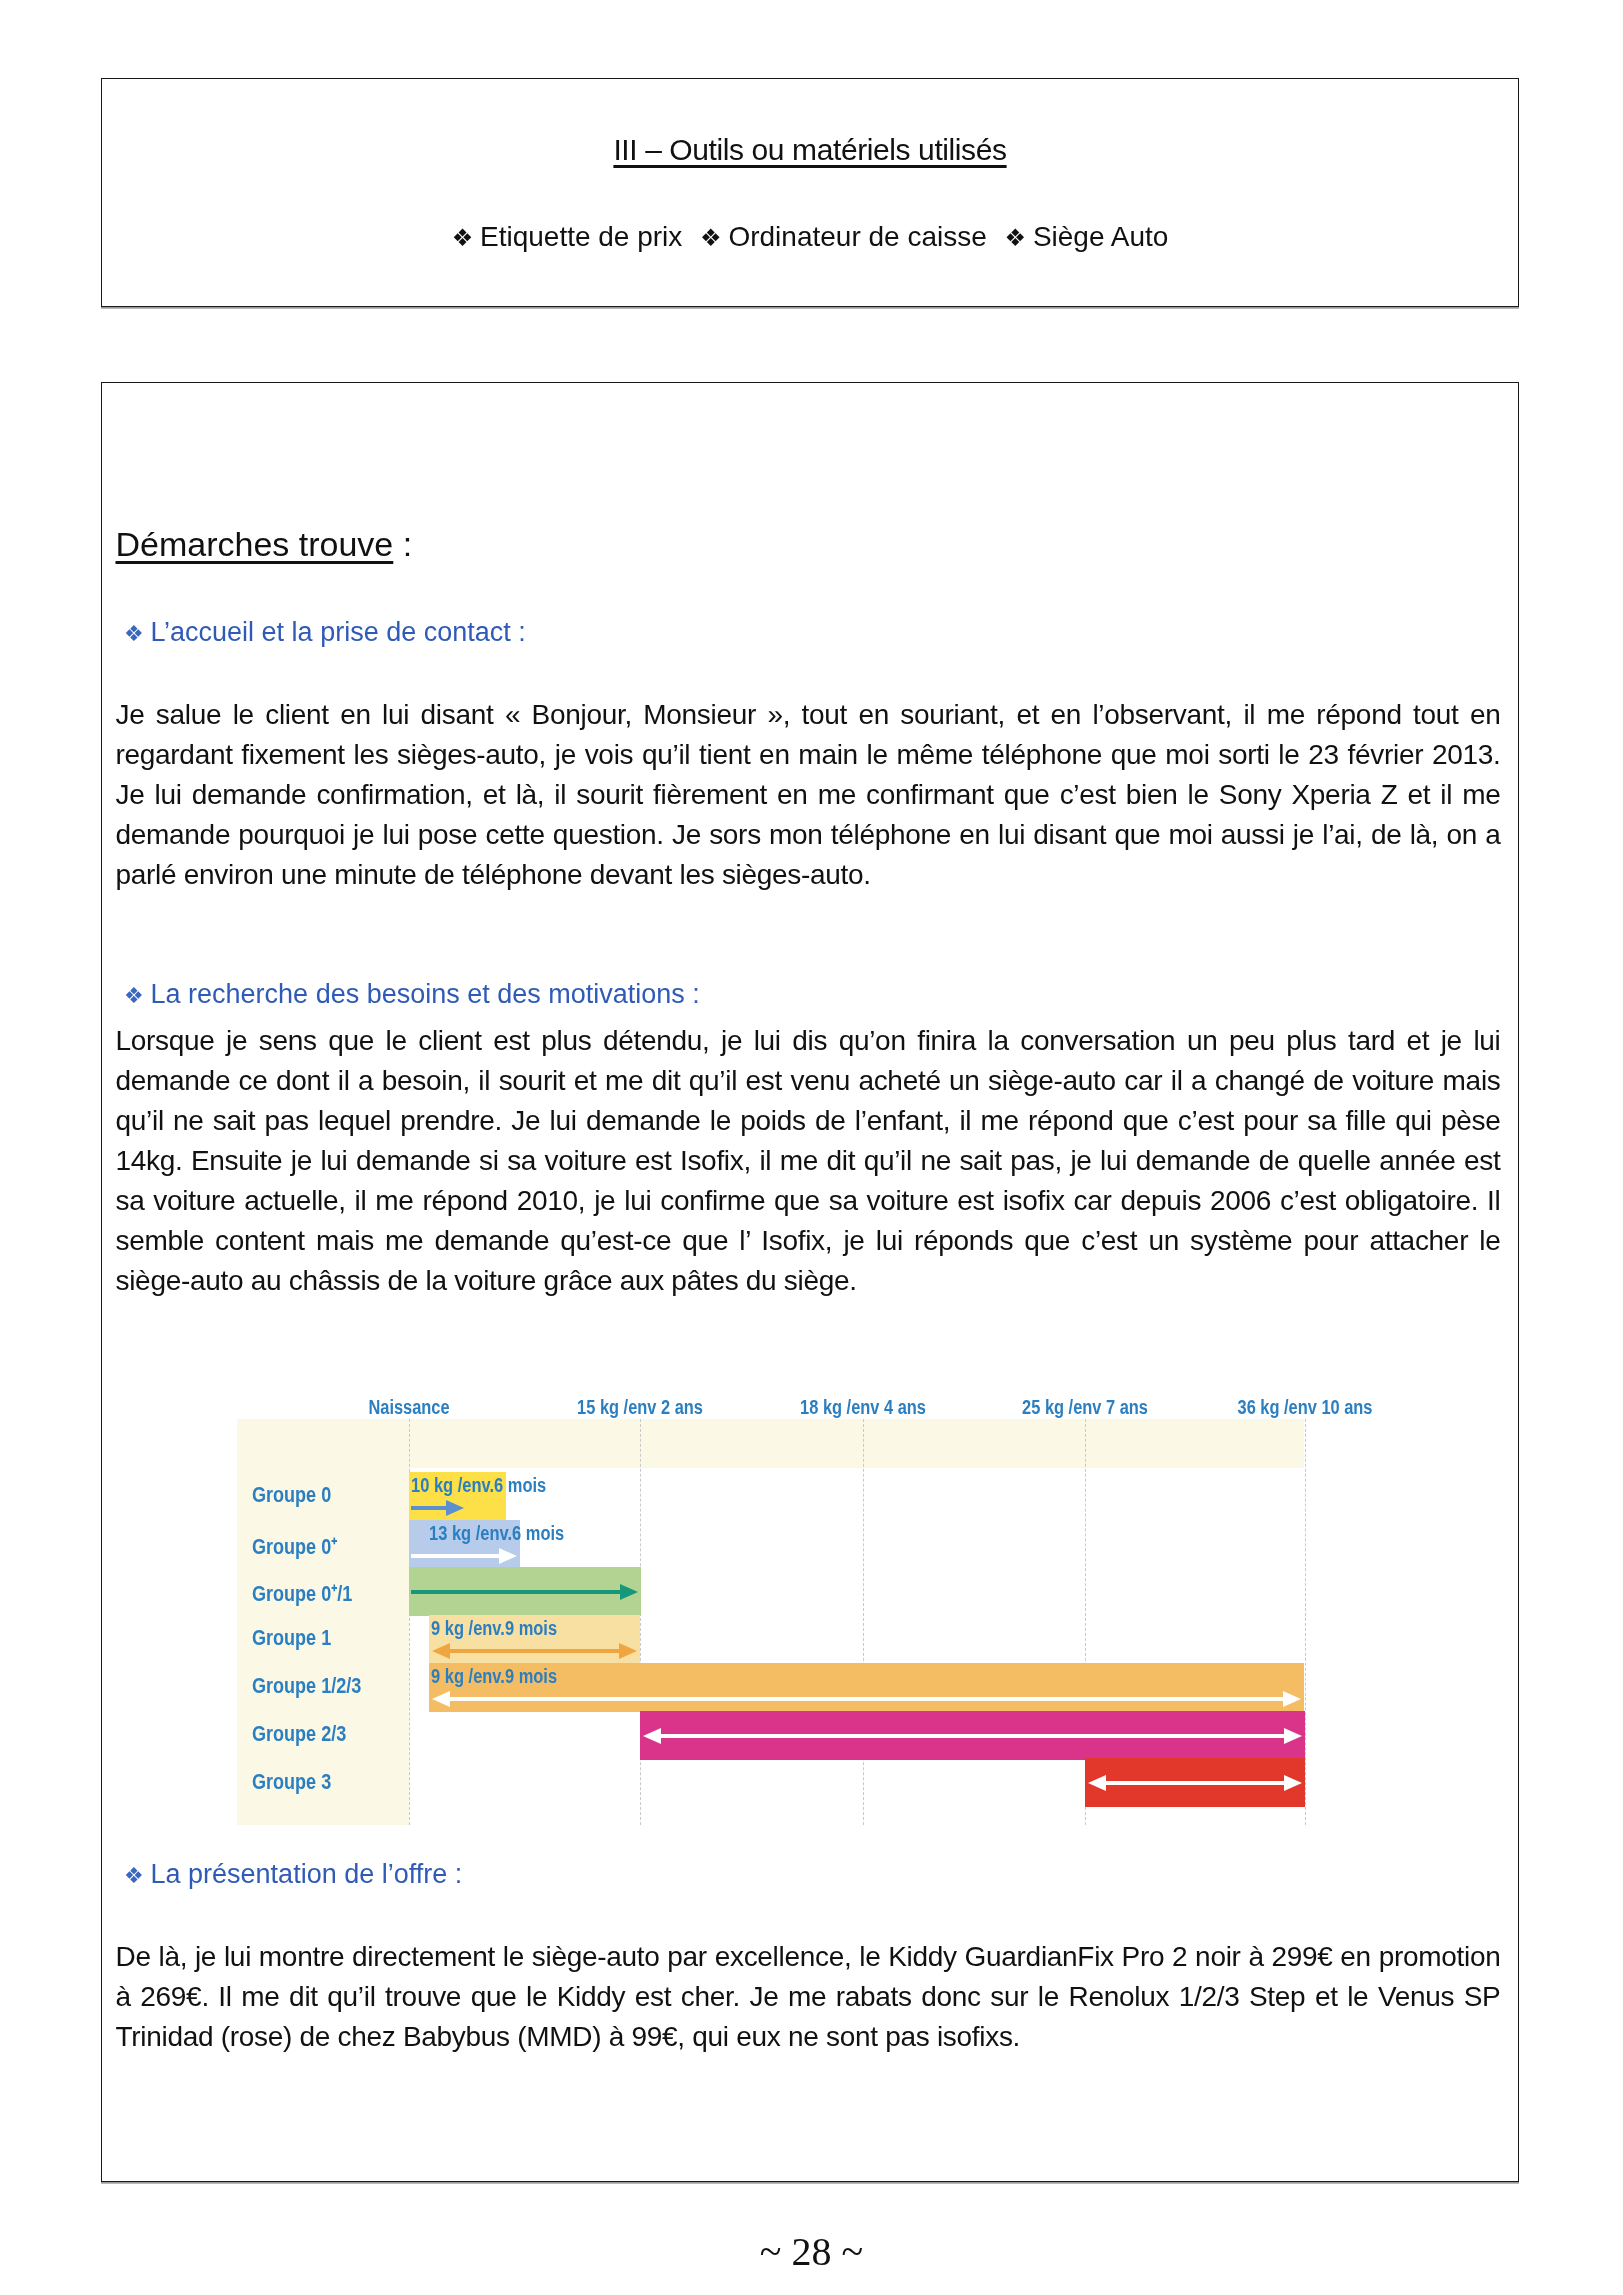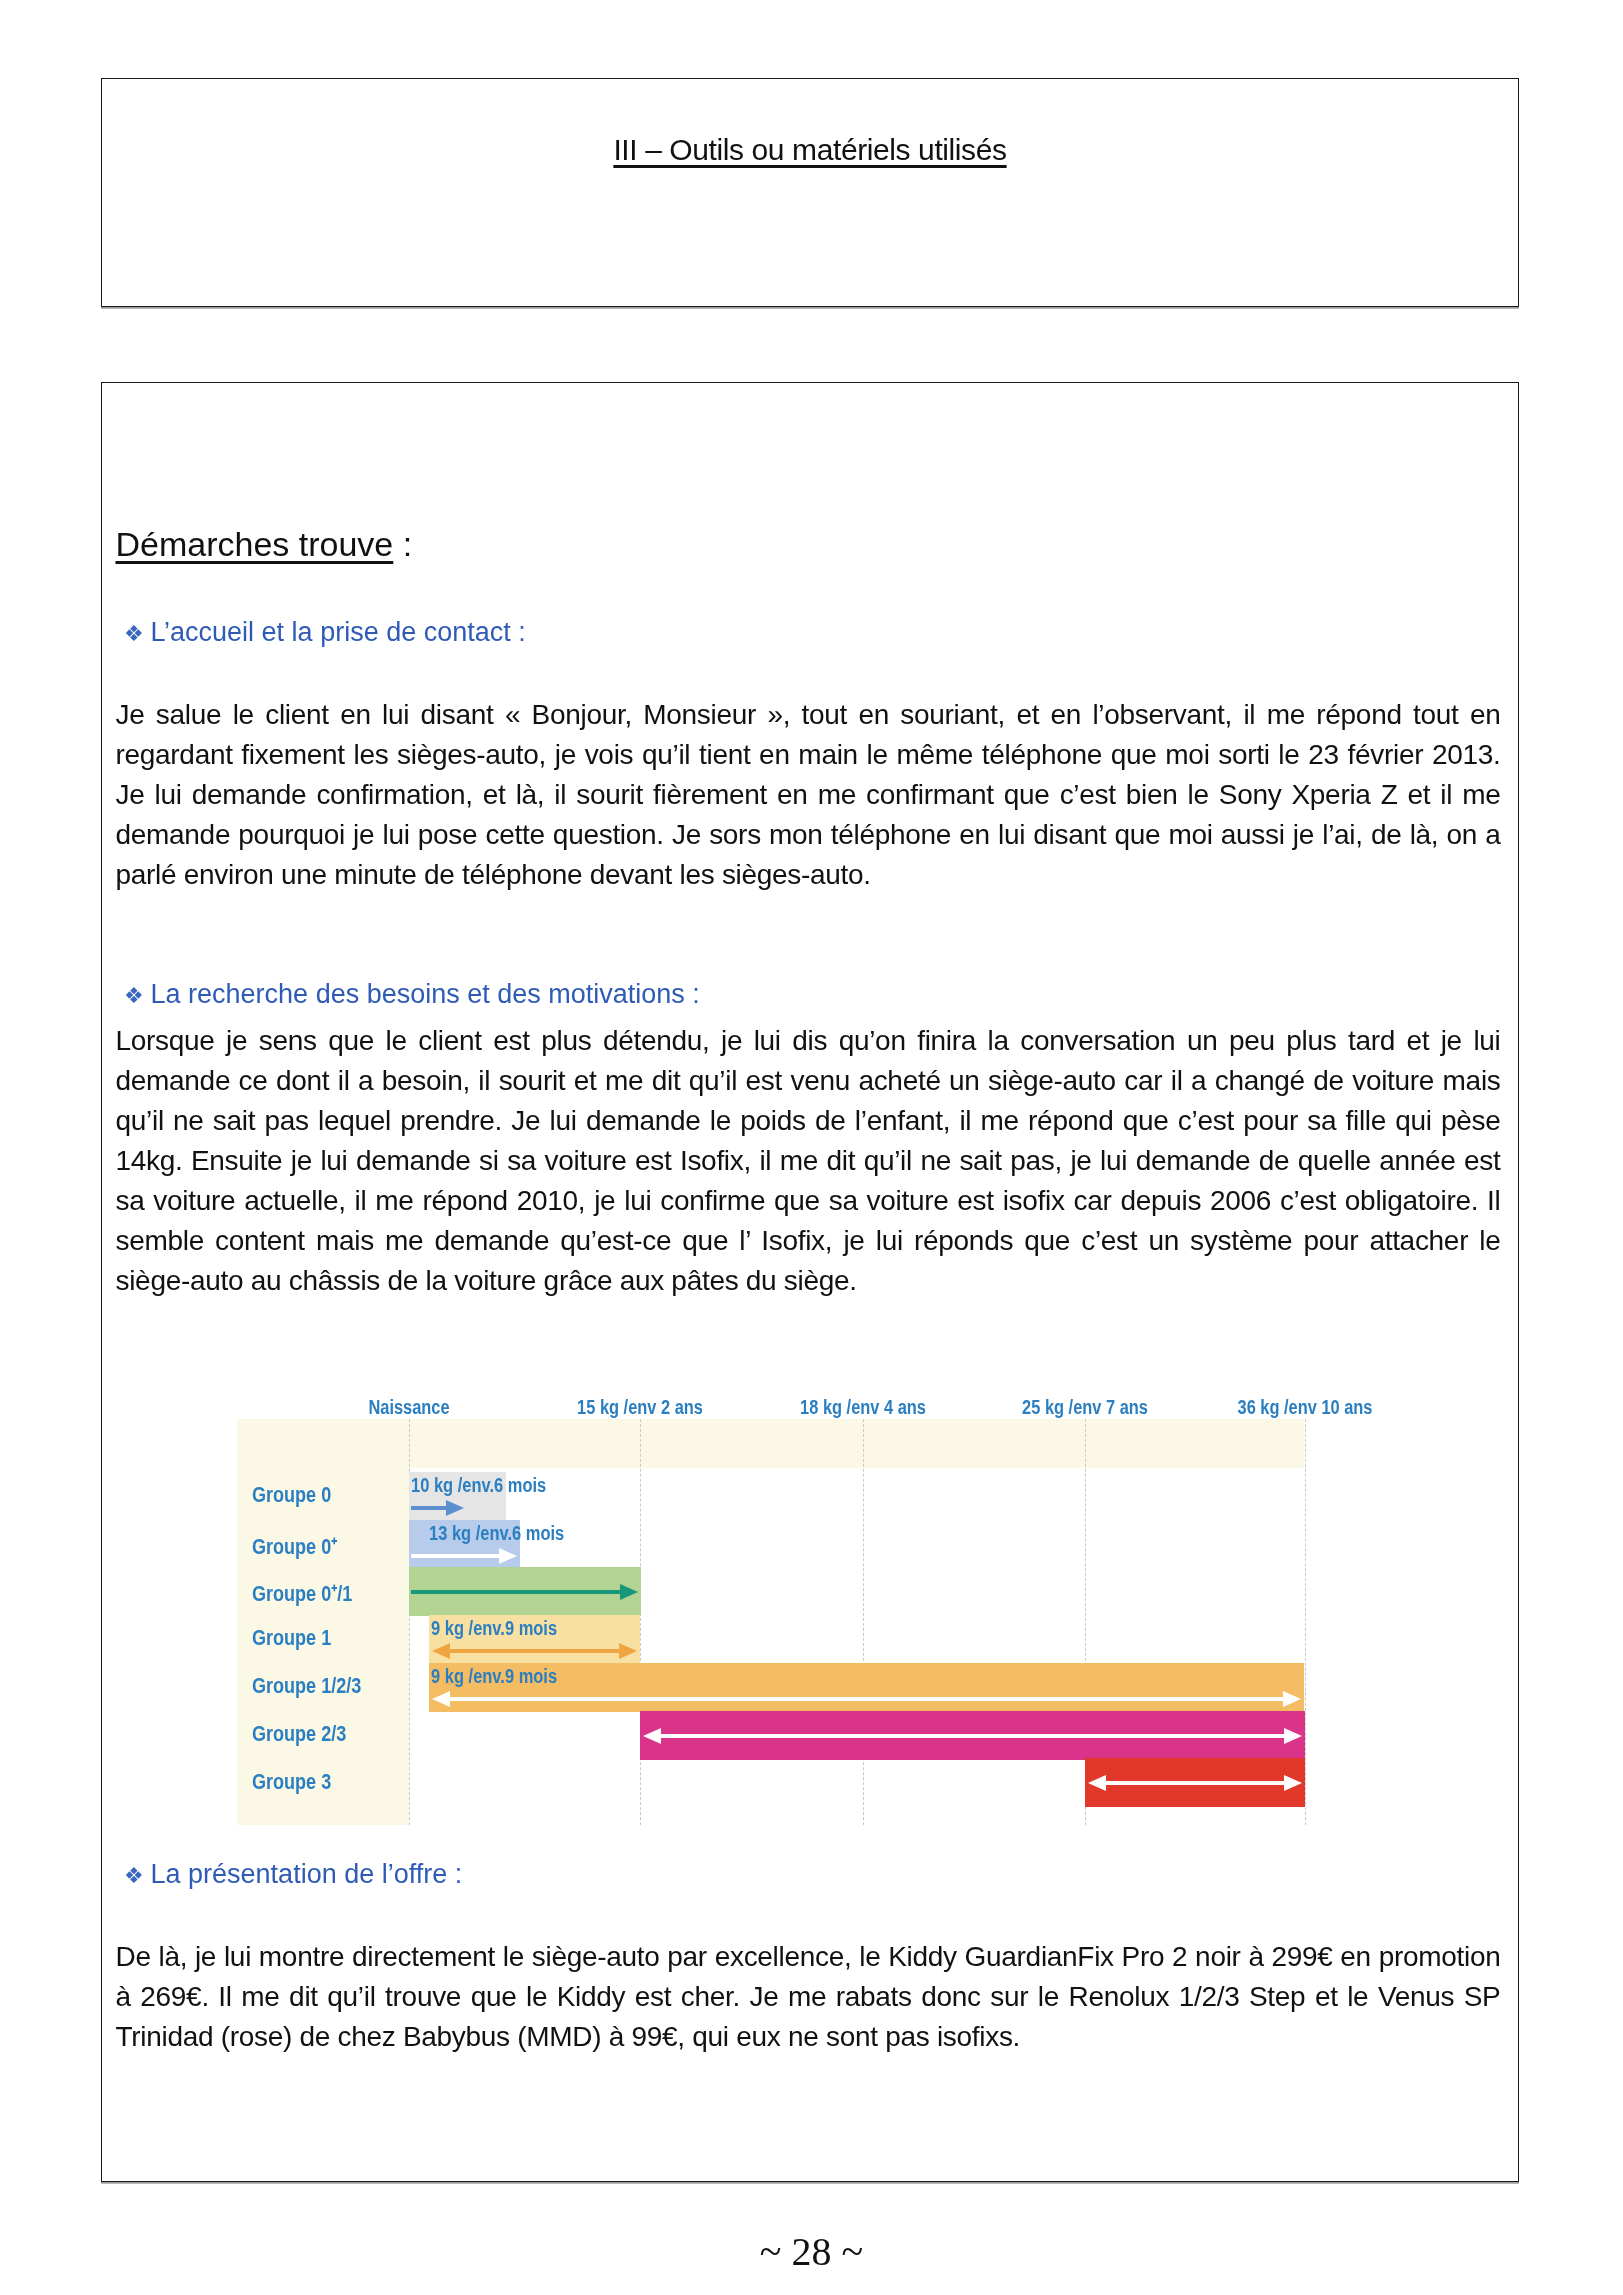--- a/index.html
+++ b/index.html
@@ -55,20 +55,25 @@
                           border-top: 8.5px solid transparent; border-bottom: 8.5px solid transparent; border-right: 18.6px solid; }
 
   .page-number { position: absolute; left: 0; right: 0; top: 2228px; text-align: center;
                  font-family: "Liberation Serif", serif; font-size: 40px; }
 </style>
 </head>
 <body>
 
 <div class="box" id="box-tools">
   <div class="section-title" id="tools-title">III – Outils ou matériels utilisés</div>
+  <div class="tools-list">
+    <span class="item"><span class="diamond">❖</span><span>Etiquette de prix</span></span>
+    <span class="item"><span class="diamond">❖</span><span>Ordinateur de caisse</span></span>
+    <span class="item"><span class="diamond">❖</span><span>Siège Auto</span></span>
+  </div>
 </div>
 
 <div class="box" id="box-activity">
   <div class="subhead"><u>Démarches trouve</u><span> :</span></div>
 
   <div class="blue-head" id="h-accueil"><span class="diamond">❖</span><span>L’accueil et la prise de contact :</span></div>
   <div class="para" id="p-accueil">Je salue le client en lui disant « Bonjour, Monsieur », tout en souriant, et en l’observant, il me répond tout en regardant fixement les sièges-auto, je vois qu’il tient en main le même téléphone que moi sorti le 23 février 2013. Je lui demande confirmation, et là, il sourit fièrement en me confirmant que c’est bien le Sony Xperia Z et il me demande pourquoi je lui pose cette question. Je sors mon téléphone en lui disant que moi aussi je l’ai, de là, on a parlé environ une minute de téléphone devant les sièges-auto.</div>
 
   <div class="blue-head" id="h-besoins"><span class="diamond">❖</span><span>La recherche des besoins et des motivations :</span></div>
   <div class="para" id="p-besoins">Lorsque je sens que le client est plus détendu, je lui dis qu’on finira la conversation un peu plus tard et je lui demande ce dont il a besoin, il sourit et me dit qu’il est venu acheté un siège-auto car il a changé de voiture mais qu’il ne sait pas lequel prendre. Je lui demande le poids de l’enfant, il me répond que c’est pour sa fille qui pèse 14kg. Ensuite je lui demande si sa voiture est Isofix, il me dit qu’il ne sait pas, je lui demande de quelle année est sa voiture actuelle, il me répond 2010, je lui confirme que sa voiture est isofix car depuis 2006 c’est obligatoire. Il semble content mais me demande qu’est-ce que l’ Isofix, je lui réponds que c’est un système pour attacher le siège-auto au châssis de la voiture grâce aux pâtes du siège.</div>
@@ -85,21 +90,21 @@
       </div>
     <div id="chart-ticks">
         <div class="axis-label" style="left: 172px;">Naissance</div>
         <div class="axis-label" style="left: 403px;">15 kg /env 2 ans</div>
         <div class="axis-label" style="left: 626px;">18 kg /env 4 ans</div>
         <div class="axis-label" style="left: 848px;">25 kg /env 7 ans</div>
         <div class="axis-label" style="left: 1068px;">36 kg /env 10 ans</div>
       </div>
     <div id="chart-rows">
         <div class="group-label" style="top: 88px;">Groupe 0</div>
-        <div class="bar" style="left: 172px; width: 97px; top: 78px; background: #e5e5e5;">
+        <div class="bar" style="left: 172px; width: 97px; top: 78px; background: #fde047;">
           <div class="bar-label" style="left: 1.7px;">10 kg /env.6 mois</div>
           <div class="arrow" style="top: 36px;">
             <div class="line" style="background: rgb(91, 143, 207); left: 1.7px; right: 51px;"></div>
             <div class="head-r" style="border-left-color: rgb(91, 143, 207); right: 42px;"></div>
           </div>
         </div>
         <div class="group-label" style="top: 136px;">Groupe 0⁺</div>
         <div class="bar" style="left: 172px; width: 111px; top: 126px; background: rgb(183, 203, 234);">
           <div class="bar-label" style="left: 20px;">13 kg /env.6 mois</div>
           <div class="arrow" style="top: 36px;">

